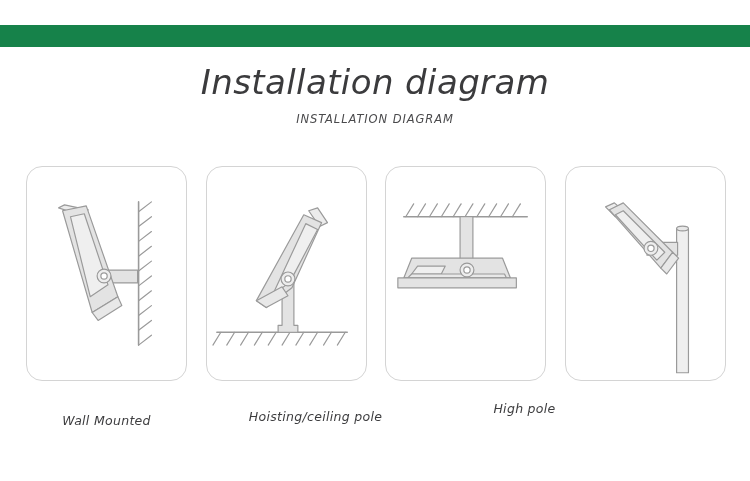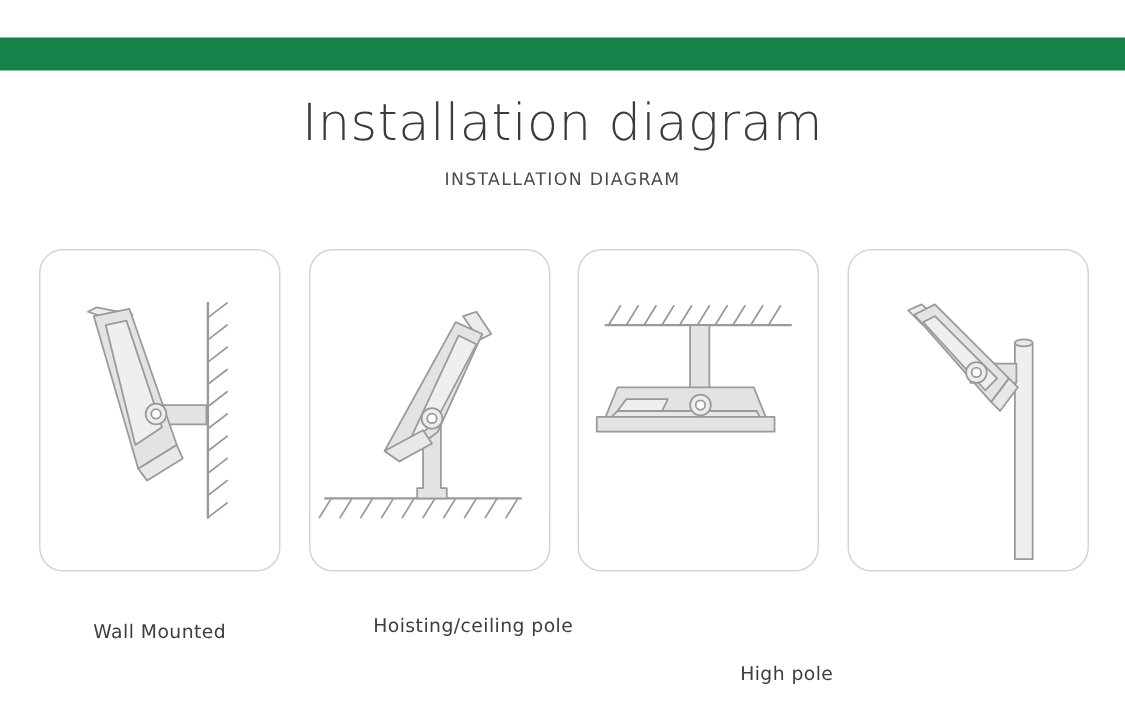--- a/index.html
+++ b/index.html
@@ -10,20 +10,21 @@
     background: #ffffff;
     font-family: "DejaVu Sans", "Liberation Sans", sans-serif;
     overflow: hidden;
   }
 
   .page {
     position: relative;
     width: 637px;
     height: 481px;
     background: #ffffff;
+    font-style: italic;
   }
 
   
   .top-bar {
     position: absolute;
     left: 0;
     top: 25px;
     width: 750px;
     height: 22px;
     background: #16824a;
@@ -91,21 +92,21 @@
 
   .caption {
     width: 161px;
     text-align: center;
     font-size: 12.5px;
     color: #3d3d3f;
     line-height: 25px;
     letter-spacing: 0.3px;
   }
 
-  .caption.two-line { line-height: 26px; margin-top: 40px; }
+  .caption.two-line { line-height: 26px; }
   .caption .ln { display: block; }
 
   .cap-1 { padding-top: 12px; }
   .cap-2 { padding-top: 4px; }
   .cap-3 { padding-top: 8px; }
   .cap-4 { padding-top: 0px; }
 </style>
 </head>
 <body>
 

